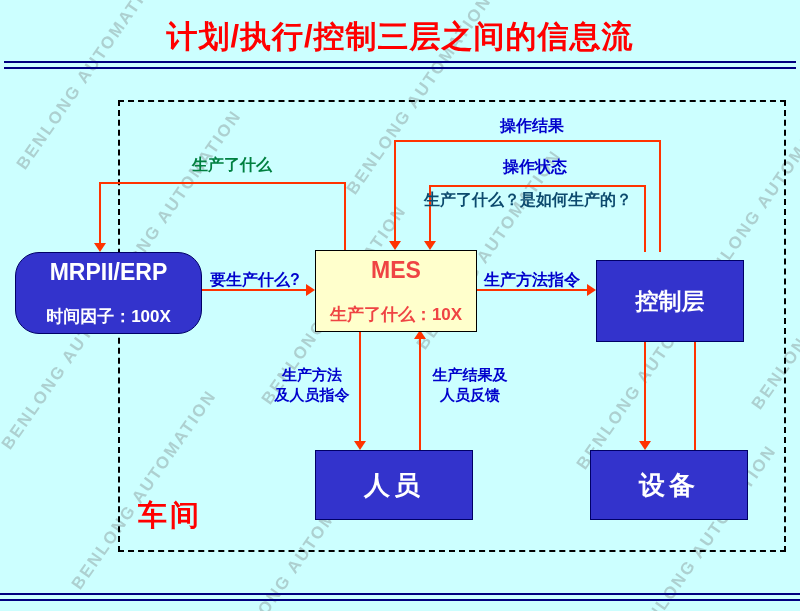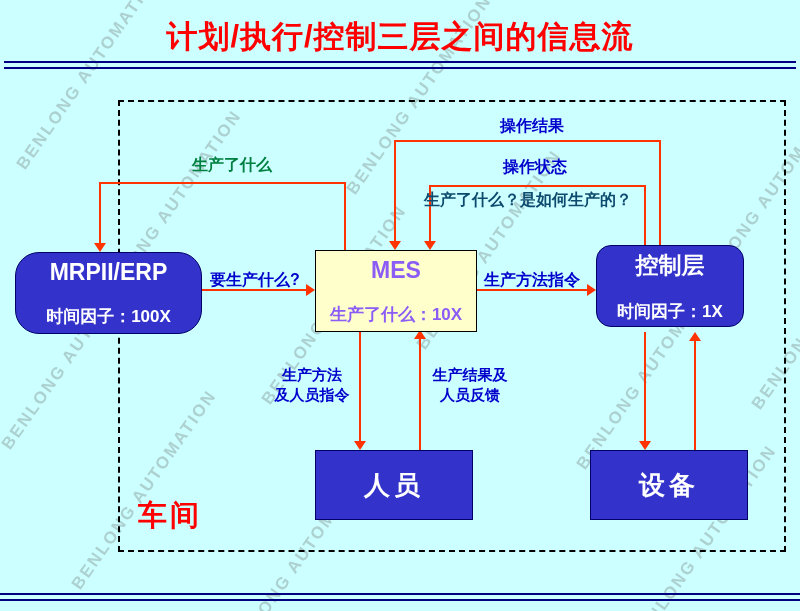--- a/index.html
+++ b/index.html
@@ -15,27 +15,27 @@
          border-bottom:2px solid #000080;z-index:2;}
   .rule-top{top:61px;}
   .rule-bottom{top:593px;left:0;right:0;}
   
   .dashed{position:absolute;left:118px;top:100px;width:664px;height:448px;
           border:2px dashed #000;z-index:2;}
   
   .box{position:absolute;z-index:4;display:flex;flex-direction:column;justify-content:center;
        align-items:center;text-align:center;}
   .blue{background:#3333CC;border:1px solid #000066;color:#FFFFFF;}
-  .yellow{background:#FFFFCC;border:1px solid #000000;color:#8b5cf6;}
+  .yellow{background:#FFFFCC;border:1px solid #000000;color:#ef4444;}
   .l1{font-size:23px;font-weight:bold;}
   .l1big{font-size:26px;font-weight:bold;letter-spacing:4px;}
   .l2{font-size:17px;font-weight:bold;margin-top:19px;}
   .box-mrp{left:15px;top:252px;width:185px;height:80px;border-radius:24px;}
   .box-mes{left:315px;top:250px;width:160px;height:80px;}
-  .box-control{left:596px;top:245px;width:146px;height:80px;border-radius:15px;}
+  .box-control{left:596px;top:260px;width:146px;height:80px;}
   .box-personnel{left:315px;top:450px;width:156px;height:68px;}
   .box-equipment{left:590px;top:450px;width:156px;height:68px;}
   
   .seg{position:absolute;background:#FF3300;z-index:3;}
   .ah{position:absolute;width:0;height:0;z-index:3;}
   .ah-down{border-left:6px solid transparent;border-right:6px solid transparent;border-top:9px solid #FF3300;}
   .ah-up{border-left:6px solid transparent;border-right:6px solid transparent;border-bottom:9px solid #FF3300;}
   .ah-right{border-top:6px solid transparent;border-bottom:6px solid transparent;border-left:9px solid #FF3300;}
   
   .lbl{position:absolute;font-weight:bold;z-index:4;white-space:nowrap;}
@@ -74,21 +74,20 @@
   <div class="box blue box-mrp">
     <div class="l1">MRPII/ERP</div>
     <div class="l2">时间因子：100X</div>
   </div>
   <div class="box yellow box-mes">
     <div class="l1">MES</div>
     <div class="l2">生产了什么：10X</div>
   </div>
   <div class="box blue box-control">
     <div class="l1">控制层</div>
-    <div class="l2">时间因子：1X</div>
   </div>
   <div class="box blue box-personnel">
     <div class="l1big">人员</div>
   </div>
   <div class="box blue box-equipment">
     <div class="l1big">设备</div>
   </div>
 
   <div class="seg" style="left:659px;top:140px;width:2px;height:112px"></div>
   <div class="seg" style="left:394px;top:140px;width:267px;height:2px"></div>

